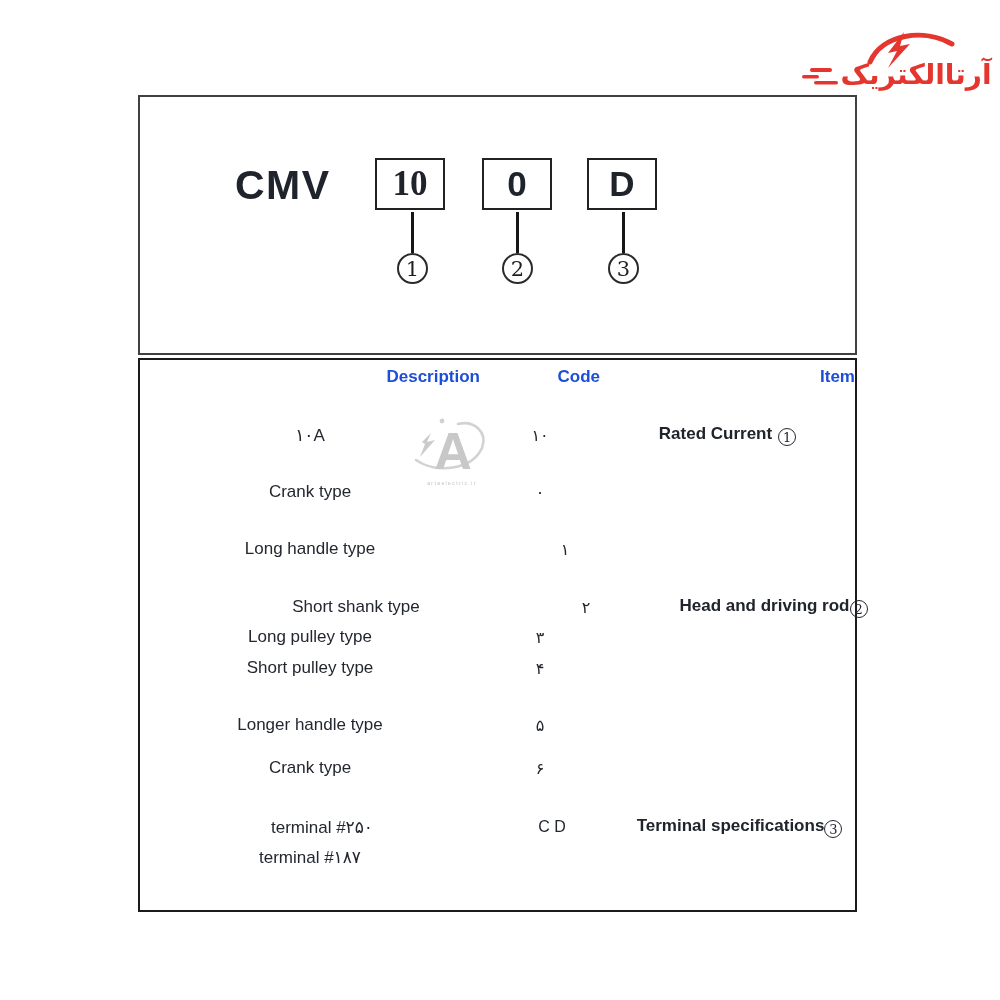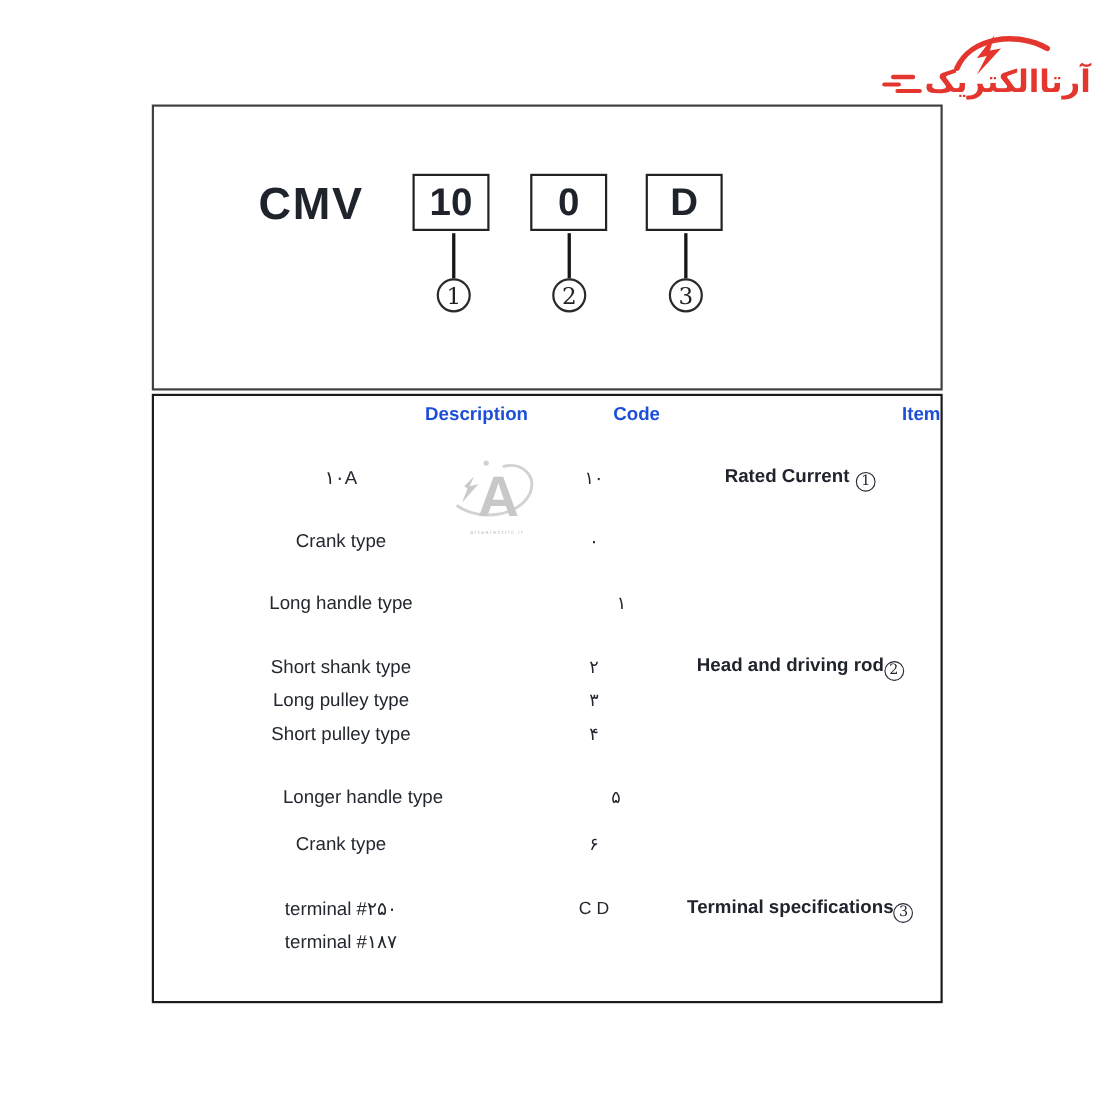--- a/index.html
+++ b/index.html
@@ -12,42 +12,42 @@
   .brand svg { display:block; }
 
   
   .top-box { position:absolute; left:138px; top:95px; width:719px; height:260px;
     border:2px solid #404040; background:#fff; }
   .cmv-label { position:absolute; left:95px; top:62px; height:52px; display:flex; align-items:center;
     font-size:41px; font-weight:600; letter-spacing:1.5px; color:#1f232b; }
   .seg-box { position:absolute; top:61px; width:70px; height:52px; border:2px solid #222;
     display:flex; align-items:center; justify-content:center;
     font-size:35px; font-weight:600; color:#1f232b; }
-  .seg-1 { left:235px; } .seg-2 { left:342px; } .seg-3 { left:447px; }
+  .seg-1 { left:235px;font-family:Liberation Serif, serif; } .seg-2 { left:342px; } .seg-3 { left:447px; }
   .drop-line { position:absolute; top:115px; width:2.5px; height:41px; background:#161616; }
   .dl-1 { left:271px; } .dl-2 { left:376px; } .dl-3 { left:482px; }
   .marker-circle { position:absolute; top:156px; width:31px; height:31px;
     border:2px solid #2a2a2a; border-radius:50%;
     display:flex; align-items:center; justify-content:center;
     font-family:"DejaVu Serif",serif; font-size:21px; color:#1f1f1f; background:#fff; }
   .mc-1 { left:257px; } .mc-2 { left:362px; } .mc-3 { left:468px; }
 
   
   .table-box { position:absolute; left:138px; top:358px; width:719px; height:554px;
     border:2px solid #1b1b1b; background:transparent; padding-top:2px; }
   .trow { display:grid; grid-template-columns:340px 120px 255px; height:30px; align-items:center;
     position:relative; z-index:2; }
   .cell { text-align:center; }
   .cell.desc { font-size:17px; color:#23272f; }
   .cell.code { font-size:16px; color:#23272f; }
   .cell.item { font-size:17px; font-weight:600; color:#20242c; white-space:nowrap; }
   .row-head .cell { font-size:17px; font-weight:700; color:#1d4ed8;text-align:right; }
   .r0 { margin-top:28px; } .r1 { margin-top:27px; } .r2 { margin-top:27px;gap:25px; }
-  .r3 { margin-top:28px; } .r4 { margin-top:0; }  .r5 { margin-top:1px; }
-  .r6 { margin-top:27px;padding-left:20px; } .r7 { margin-top:13px; } .r8 { margin-top:29px; }
+  .r3 { margin-top:28px;padding-left:46px; } .r4 { margin-top:0; }  .r5 { margin-top:1px; }
+  .r6 { margin-top:27px; } .r7 { margin-top:13px; } .r8 { margin-top:29px;padding-left:12px; }
   .r9 { margin-top:0; }
   .circ { display:inline-flex; width:18px; height:18px; border:1.6px solid #2a2433;
     border-radius:50%; align-items:center; justify-content:center;
     font-size:13px; font-weight:500; font-family:"DejaVu Serif",serif;
     vertical-align:-3px; line-height:1; }
   .circ.sp { margin-left:6px; }
 
   
   .watermark { position:absolute; left:408px; top:416px; width:88px; text-align:center;
     z-index:1; pointer-events:none; }

